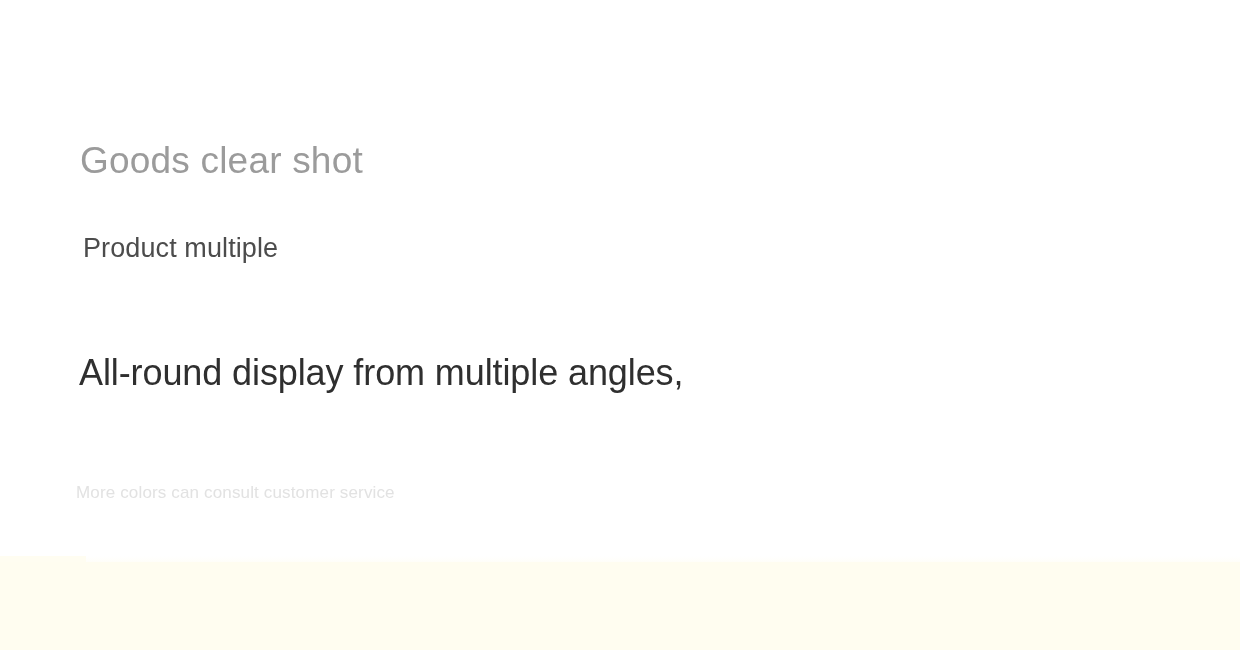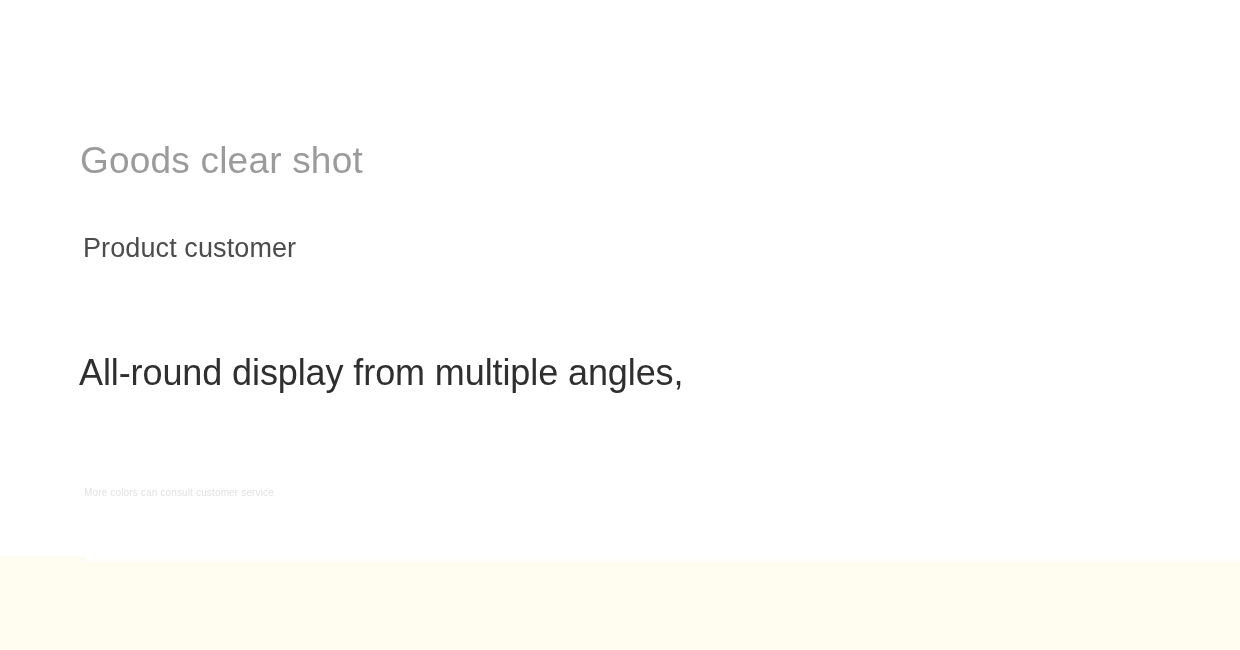--- a/index.html
+++ b/index.html
@@ -96,23 +96,23 @@
     font-size: 36px;
     font-weight: 400;
     letter-spacing: -0.1px;
     color: #2f2f2f;
     line-height: 46px;
     white-space: nowrap;
   }
 
   .fineprint {
     position: absolute;
-    left: 84px;
+    left: 76px;
     top: 485px;
-    font-size: 10px;
+    font-size: 17px;
     font-weight: 400;
     letter-spacing: 0.15px;
     color: #e2e2e2;
     line-height: 15px;
     white-space: nowrap;
     filter: blur(0.3px);
   }
 </style>
 </head>
 <body>
@@ -120,20 +120,20 @@
 <div class="promo-canvas">
 
   <div class="bottom-band-fade"></div>
   <div class="band-left-lift"></div>
   <div class="bottom-band"></div>
 
   <div class="copy-stack">
 
     <div class="eyebrow-heading">Goods clear shot</div>
 
-    <div class="subheading">Product customer</div>
+    <div class="subheading">Product multiple</div>
 
     <h1 class="headline">All-round display from multiple angles,</h1>
 
     <div class="fineprint">More colors can consult customer service</div>
 
   </div>
 </div>
 
 </body></html>

